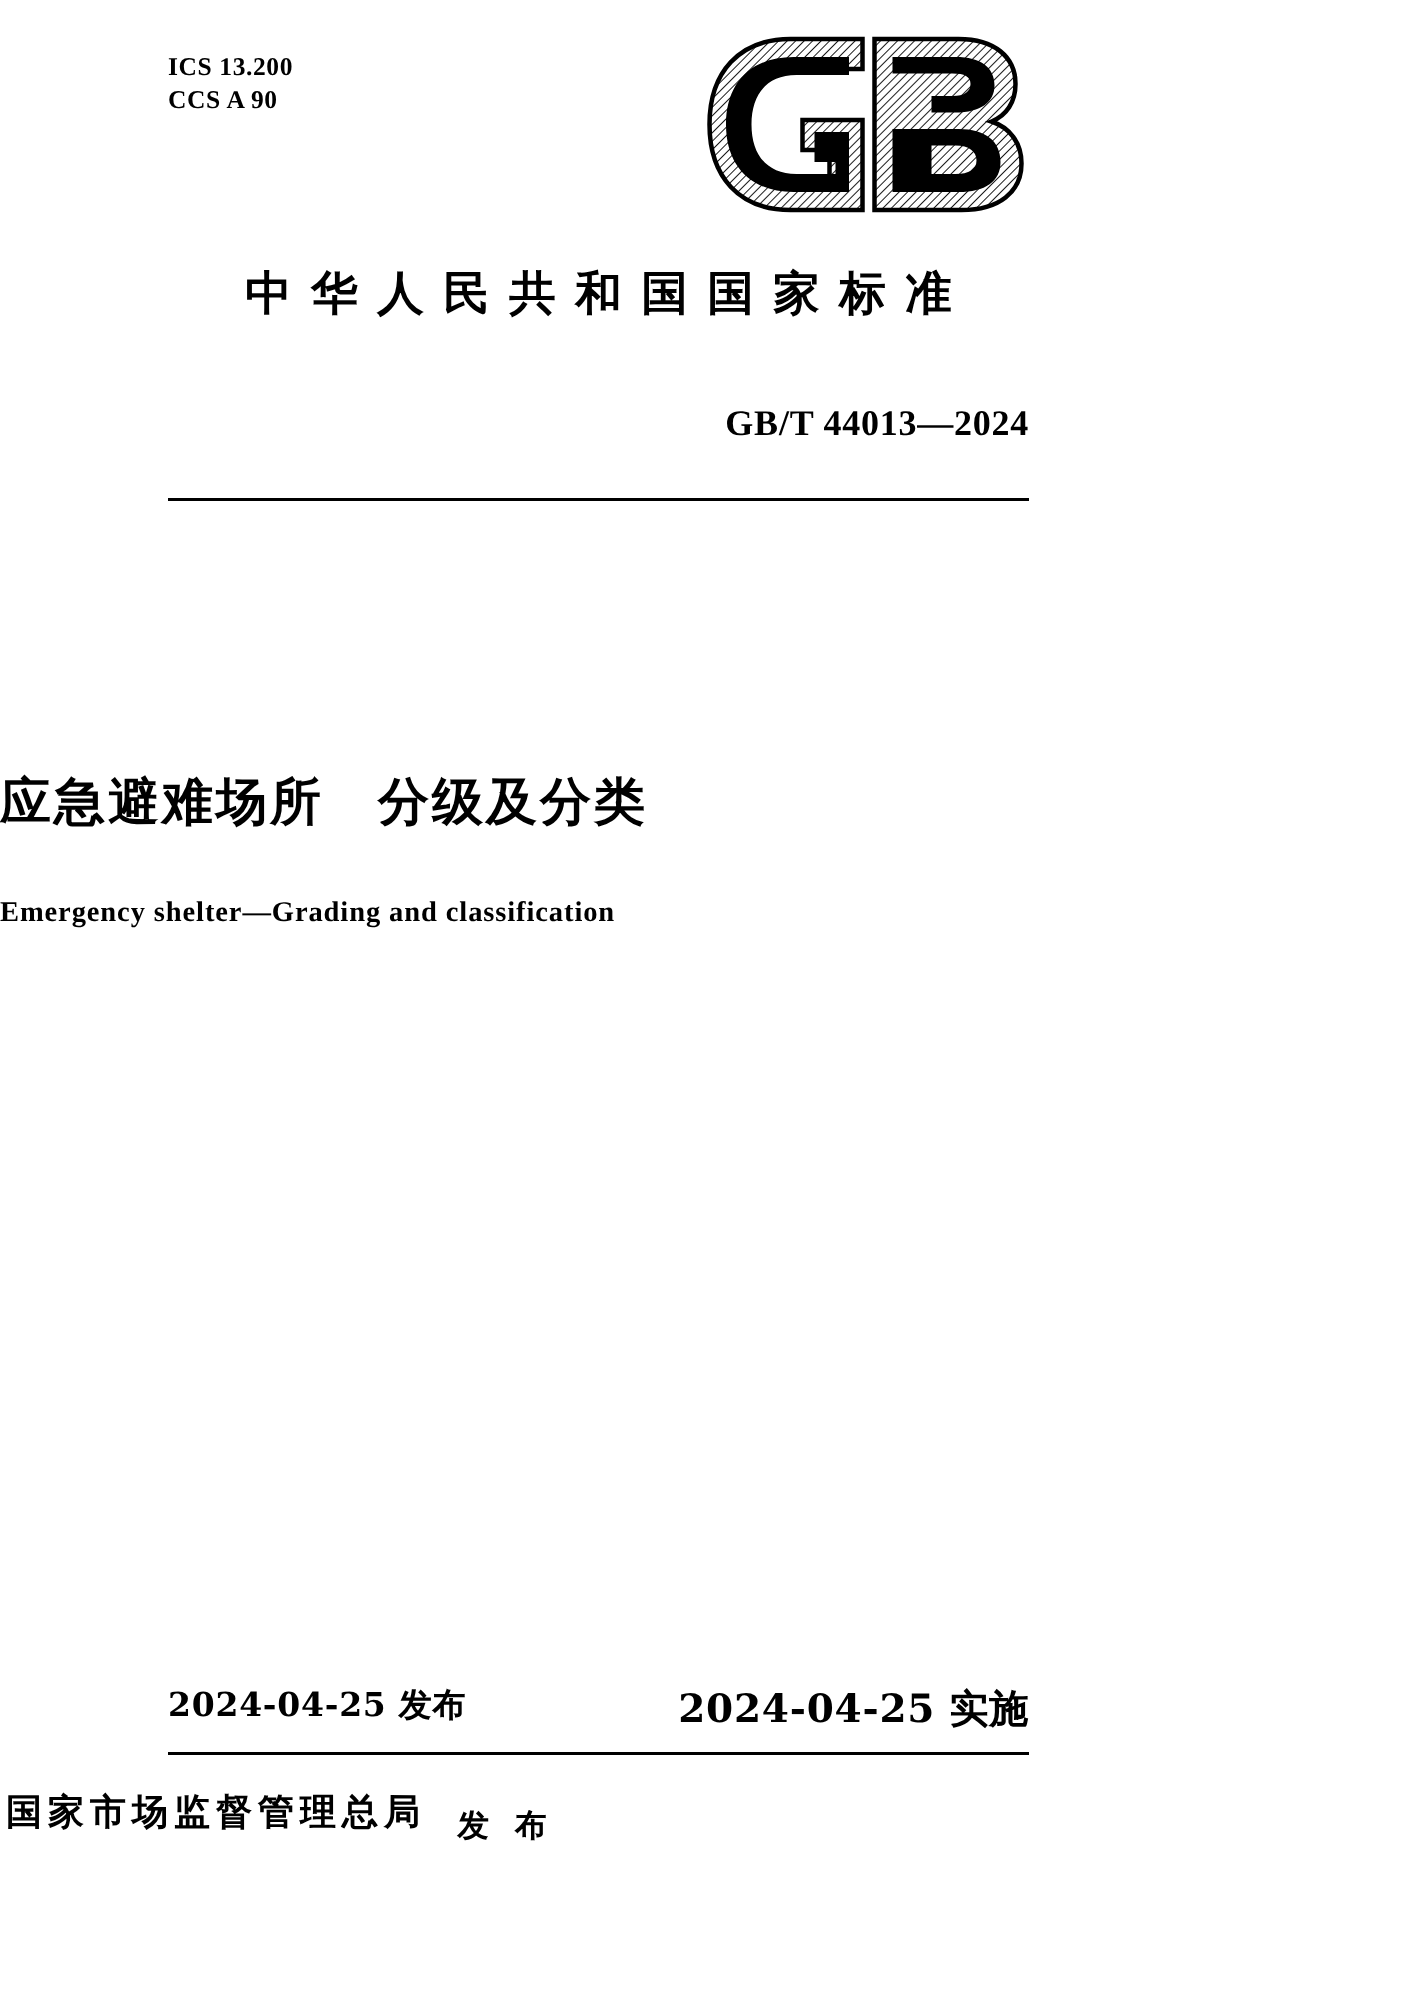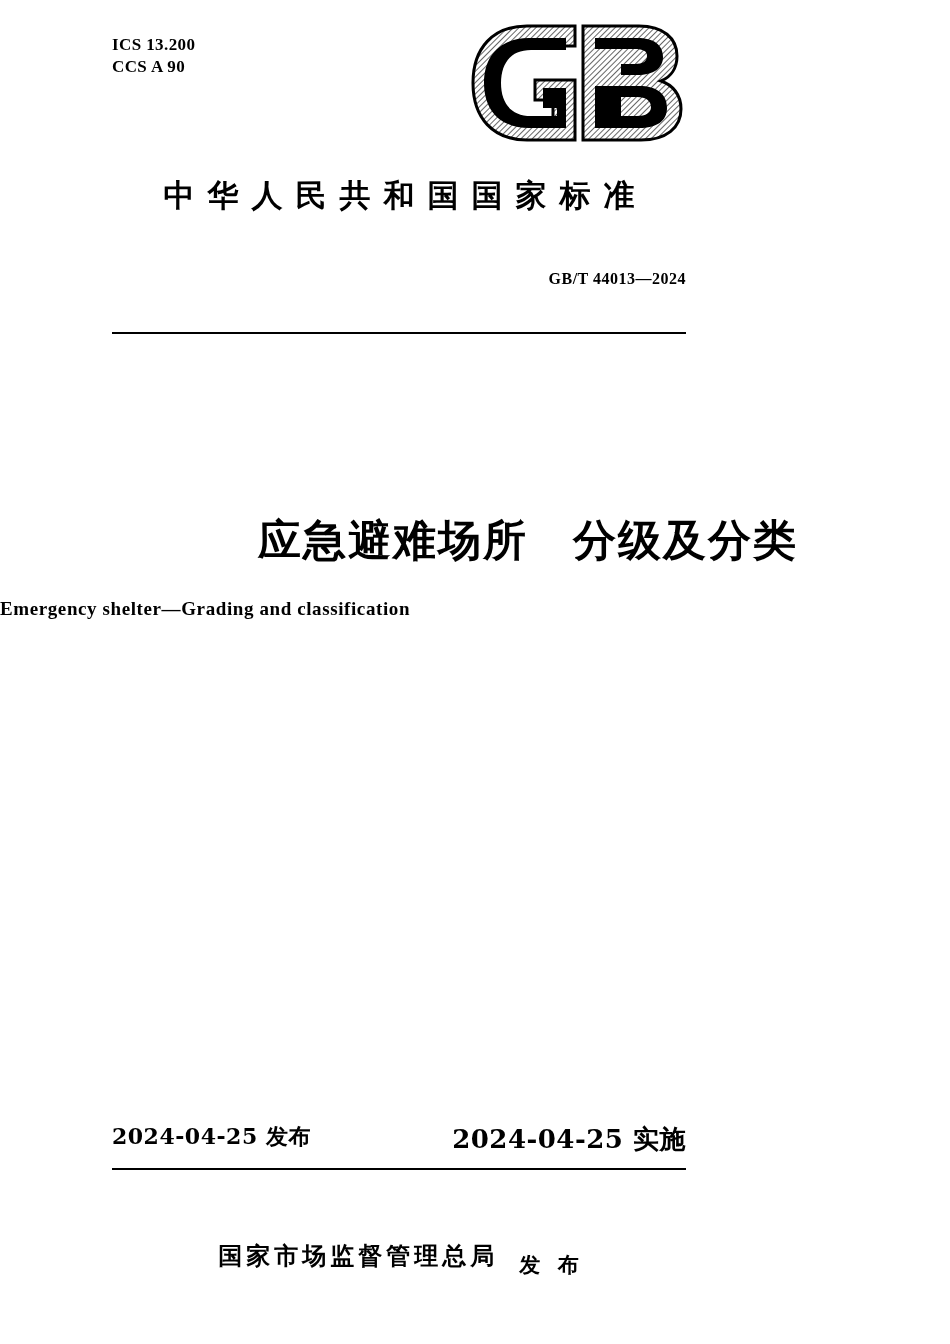--- a/index.html
+++ b/index.html
@@ -62,21 +62,21 @@
     white-space: nowrap;
   }
 
   
   .std-number {
     position: absolute;
     right: 112px;
     top: 270px;
     font-family: "Liberation Serif", "DejaVu Serif", serif;
     font-weight: bold;
-    font-size: 16px;
+    font-size: 24px;
     letter-spacing: 0.5px;
   }
 
   
   .rule-top {
     position: absolute;
     left: 112px;
     right: 112px;
     top: 332px;
     border-top: 2.5px solid #000;
@@ -87,24 +87,24 @@
     right: 112px;
     top: 1168px;
     border-top: 2.5px solid #000;
   }
 
   
   .doc-title-cn {
     position: absolute;
     left: 0; right: 0;
     top: 512px;
-    text-align: right;
-    font-family: "DejaVu Serif", "Liberation Serif", serif;
-    font-weight: bold;
-    font-size: 43px;
+    text-align: left;
+    font-family: "DejaVu Serif", "Liberation Serif", serif;
+    font-weight: bold;
+    font-size: 34px;
     letter-spacing: 2px;
     white-space: pre;
   }
   .doc-title-en {
     position: absolute;
     left: 0; right: 0;
     top: 598px;
     font-family: "Liberation Serif", "DejaVu Serif", serif;
     font-weight: bold;
     font-size: 19px;
@@ -130,23 +130,22 @@
     font-size: 26px;
     letter-spacing: 0.5px;
   }
 
   
   .publisher {
     position: absolute;
     left: 0; right: 0;
     top: 1185px;
     display: flex;
-    justify-content: center;
+    justify-content: flex-start;
     align-items: center;
-    margin-top: 48px;
   }
   .publisher-names {
     text-align: center;
     font-family: "DejaVu Serif", "Liberation Serif", serif;
     font-weight: bold;
     font-size: 24px;
     line-height: 34px;
     letter-spacing: 4px;
     text-indent: 4px;
   }

